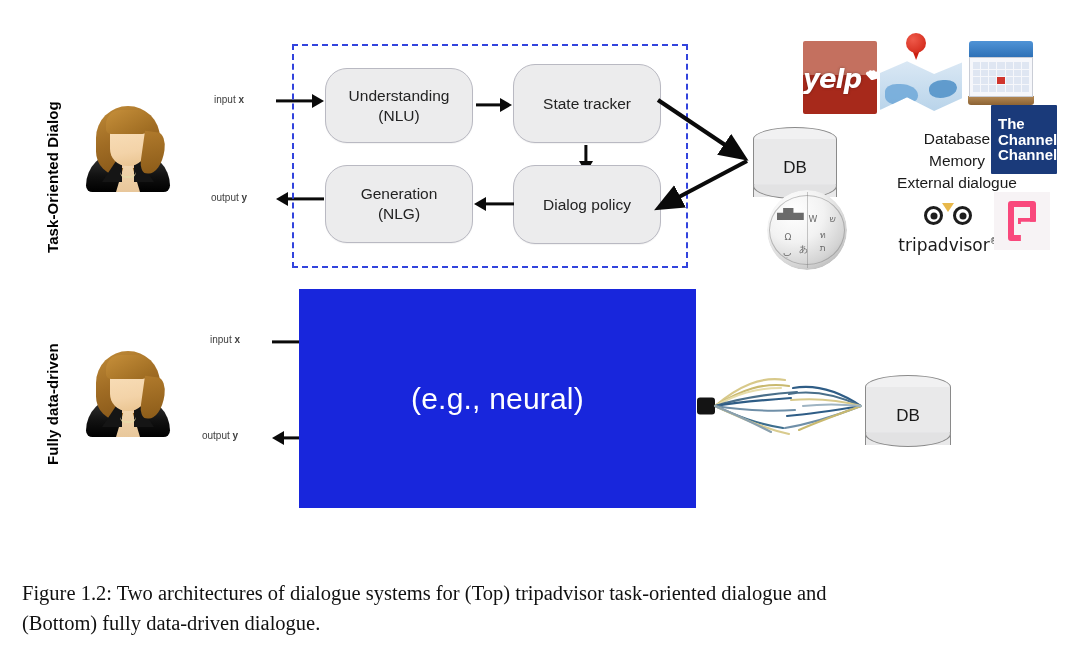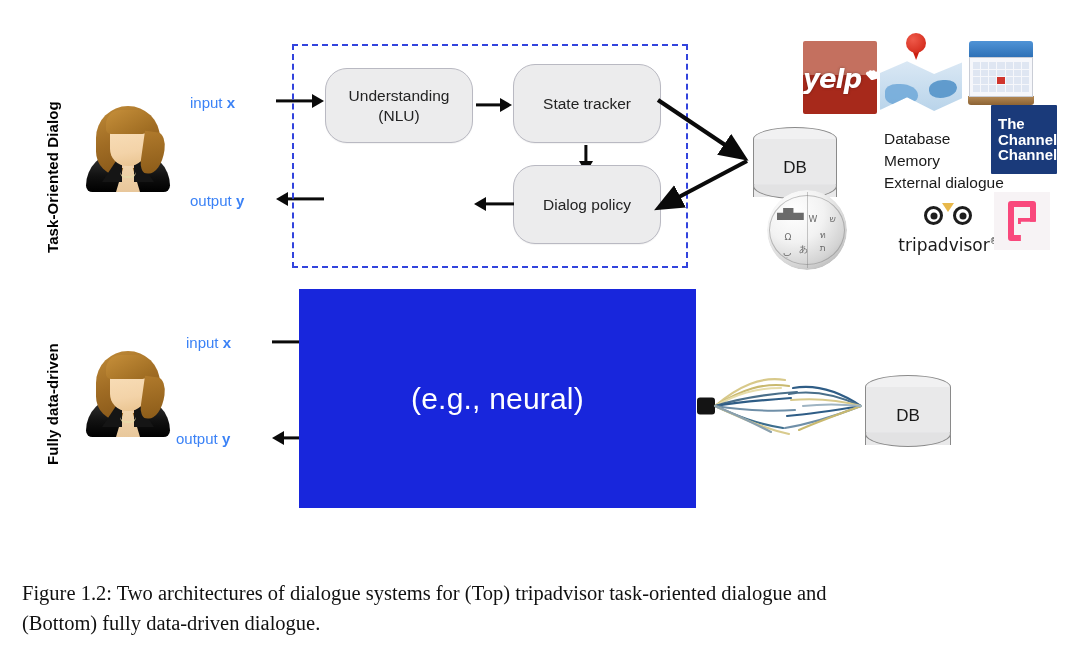--- a/index.html
+++ b/index.html
@@ -16,24 +16,24 @@
   .vert-label {
     font-weight: bold;
     font-size: 15px;
     color: #000;
     transform: rotate(-90deg);
     transform-origin: left top;
     white-space: nowrap;
     letter-spacing: .1px;
   }
   .io-label {
-    font-size: 15px;
-    color: #3b82f6;
+    font-size: 10px;
+    color: #404040;
     white-space: nowrap;
-    text-align: left;
+    text-align: center;
   }
   .io-label b { font-weight: 700; }
 
   
   .avatar { position: absolute; width: 96px; height: 96px; }
   .av-shoulders {
     position: absolute; left: 6px; bottom: 2px; width: 84px; height: 40px;
     background: linear-gradient(180deg,#3a3a3a 0%, #111 60%, #000 100%);
     border-radius: 42px 42px 8px 8px;
   }
@@ -167,21 +167,21 @@
   }
   .db-label {
     position: absolute; left: 0; width: 100%;
     text-align: center;
     font-size: 17px; color: #1a1a1a;
   }
 
   
   .ks-text {
     position: absolute;
-    text-align: left;
+    text-align: center;
     font-size: 15.5px;
     color: #1a1a1a;
     line-height: 1.42;
     white-space: nowrap;
   }
 
   
   .logo { position: absolute; }
 
   .yelp-logo {
@@ -417,20 +417,26 @@
     <div>
       <div>Dialog policy</div>
     </div>
   </div>
 
   <div class="arrow-h" style="left:474px; top:204px; width:40px;">
     <div class="arrow-line" style="left:10px; width:30px;"></div>
     <div class="arrow-head-l" style="left:0px;"></div>
   </div>
 
+  <div class="mod-box" style="left:325px; top:165px; width:148px; height:78px;">
+    <div>
+      <div>Generation</div>
+      <div>(NLG)</div>
+    </div>
+  </div>
 
   <svg class="abs" style="left:655px; top:95px; width:120px; height:120px; overflow:visible;">
     <defs>
       <marker id="ah" markerWidth="7" markerHeight="7" refX="5.4" refY="3" orient="auto">
         <polygon points="0 0, 7 3, 0 6" fill="#0a0a0a"></polygon>
       </marker>
     </defs>
     <line x1="3" y1="5" x2="88" y2="62" stroke="#0a0a0a" stroke-width="4.2" marker-end="url(#ah)"></line>
     <line x1="92" y1="66" x2="5" y2="112" stroke="#0a0a0a" stroke-width="4.2" marker-end="url(#ah)"></line>
   </svg>

